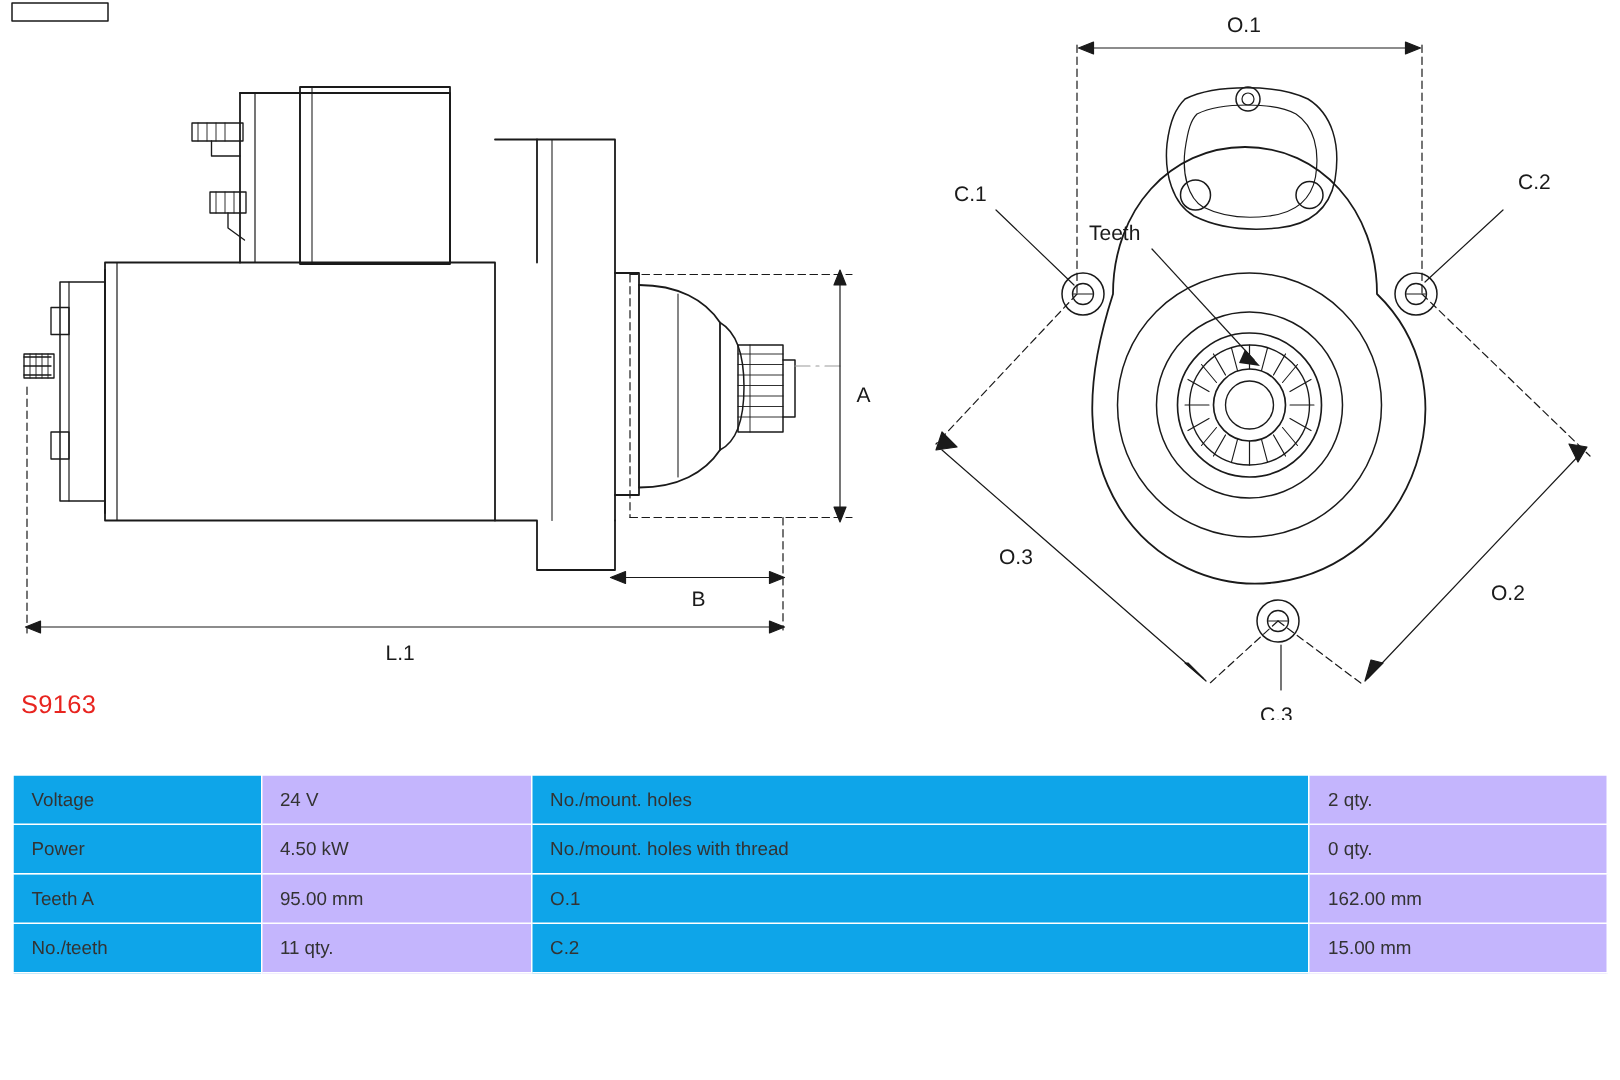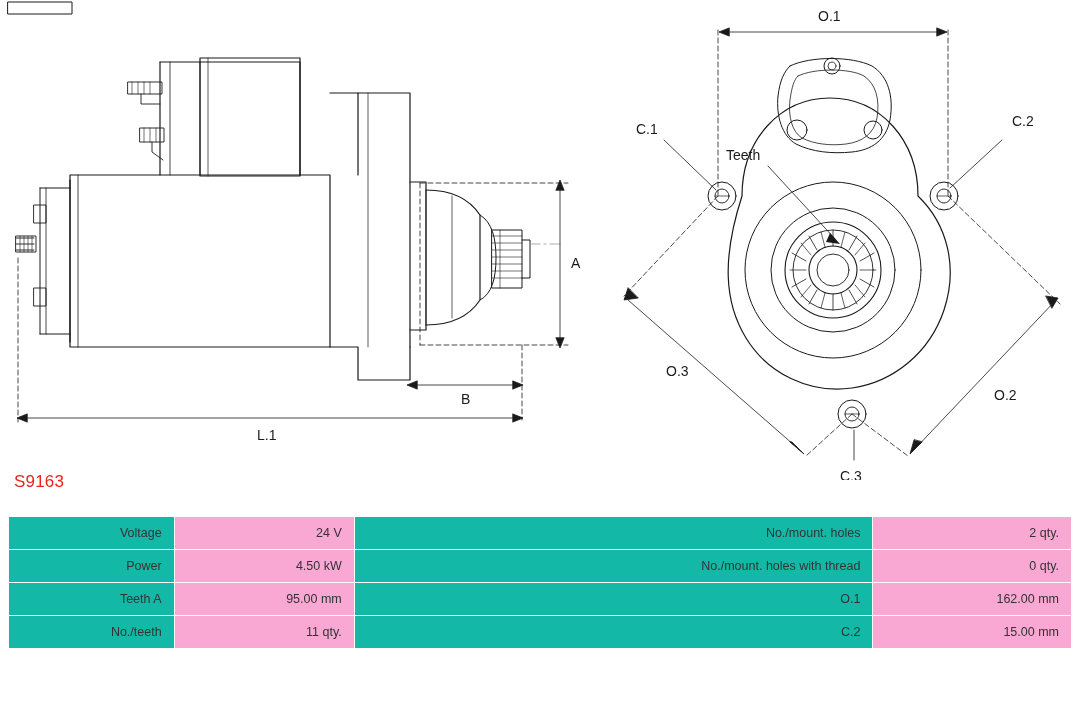--- a/index.html
+++ b/index.html
@@ -21,21 +21,21 @@
   .drawing {
     position: absolute;
     top: 0;
     left: 0;
   }
 
   
   #part-number {
     position: absolute;
     left: 14px;
-    top: 472px;
+    top: 460px;
     font-size: 17px;
     color: #e8241f;
     font-family: "Liberation Sans", sans-serif;
     letter-spacing: 0.2px;
   }
 
   
   #spec-table {
     position: absolute;
     left: 8px;
@@ -44,27 +44,26 @@
     border-collapse: collapse;
     font-size: 12.5px;
   }
   #spec-table td {
     height: 33px;
     padding: 0 12px;
     border: 1px solid #ffffff;
     white-space: nowrap;
   }
   .lbl {
-    background: #14b8a6;
-    text-align: right;
+    background: #0ea5e9;
     color: #333;
   }
   .val {
-    background: #f9a8d4;
-    text-align: right;
+    background: #c4b5fd;
+    text-align: left;
     color: #333;
   }
   .col-l-lbl { width: 170px; }
   .col-l-val { width: 185px; }
   .col-r-lbl { width: 535px; }
   .col-r-val { width: 204px; }
 </style>
 </head>
 <body>
 

